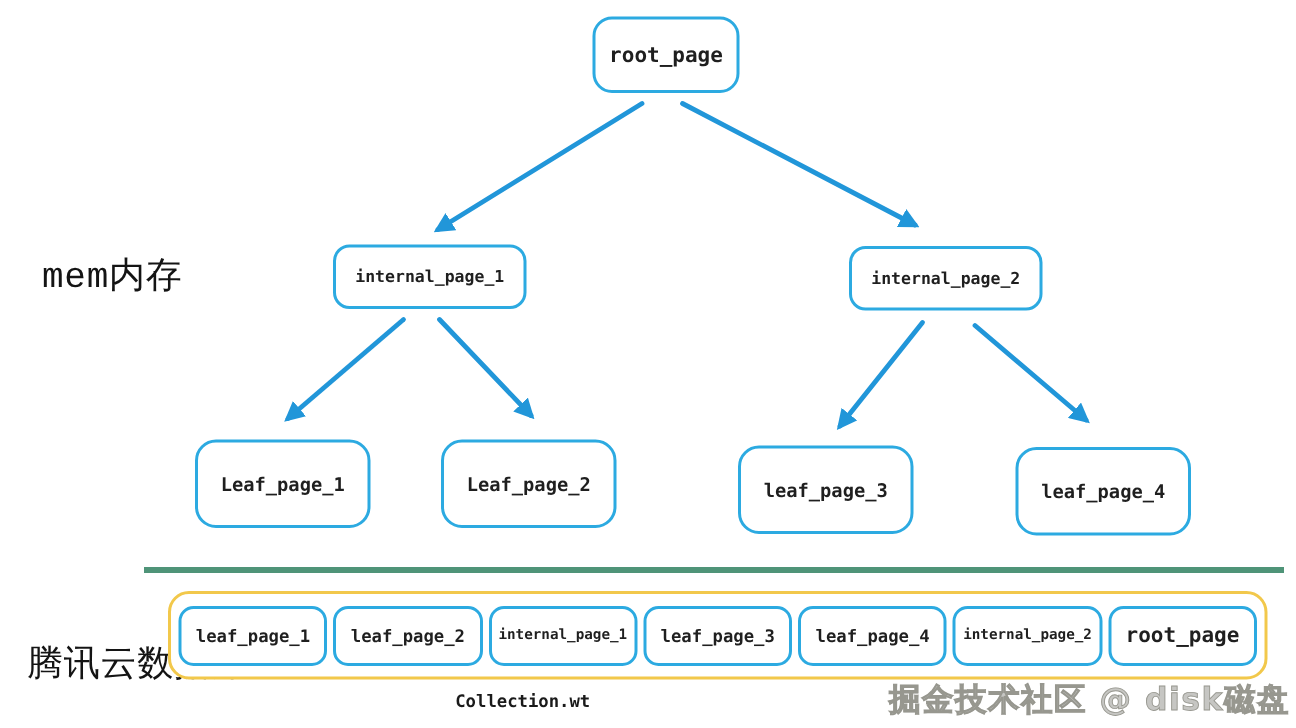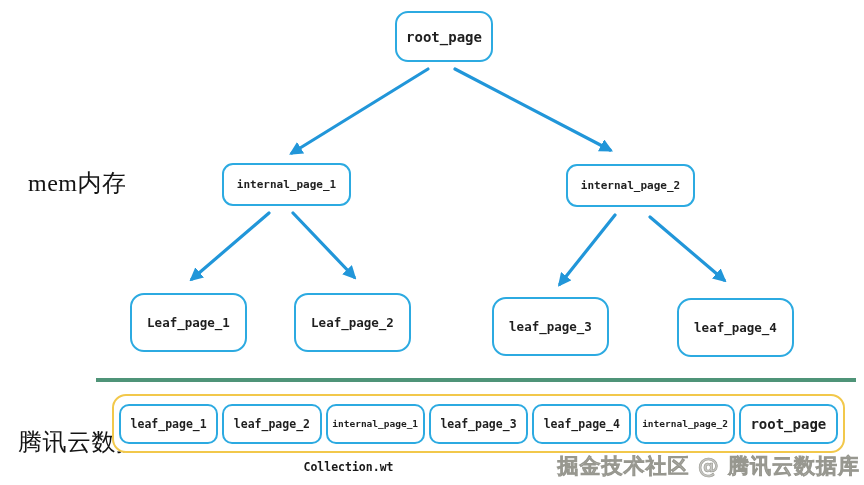--- a/index.html
+++ b/index.html
@@ -31,21 +31,21 @@
   }
   .node-root   { left: 395px; top: 11px;  width: 98px;  height: 51px; font-size: 14px; border-radius: 13px; }
   .node-int1   { left: 222px; top: 163px; width: 129px; height: 43px; font-size: 11px; }
   .node-int2   { left: 566px; top: 164px; width: 129px; height: 43px; font-size: 11px; }
   .node-leaf1  { left: 130px; top: 293px; width: 117px; height: 59px; font-size: 12.5px; border-width: 2.5px; border-radius: 14px; }
   .node-leaf2  { left: 294px; top: 293px; width: 117px; height: 59px; font-size: 12.5px; border-width: 2.5px; border-radius: 14px; }
   .node-leaf3  { left: 492px; top: 297px; width: 117px; height: 59px; font-size: 12.5px; border-width: 2.5px; border-radius: 14px; }
   .node-leaf4  { left: 677px; top: 298px; width: 117px; height: 59px; font-size: 12.5px; border-width: 2.5px; border-radius: 14px; }
   .zone-label {
     position: absolute;
-    font-family: Liberation Serif, serif;
+    font-family: Liberation Mono, monospace;
     font-weight: 500;
     color: #141414;
     font-size: 24px;
     letter-spacing: 0.5px;
   }
   .mem-label  { left: 28px; top: 167px; }
   .disk-label { left: 18px; top: 426px; }
   .disk-container {
     position: absolute;
     left: 112px; top: 394px;
@@ -136,15 +136,15 @@
     <div class="disk-cell">leaf_page_2</div>
     <div class="disk-cell small">internal_page_1</div>
     <div class="disk-cell">leaf_page_3</div>
     <div class="disk-cell">leaf_page_4</div>
     <div class="disk-cell small">internal_page_2</div>
     <div class="disk-cell big">root_page</div>
   </div>
 
   <div class="collection-label">Collection.wt</div>
 
-  <div class="watermark">掘金技术社区 @ 腾讯云数据库</div>
+  <div class="watermark">掘金技术社区 @ disk磁盘</div>
 
 </div>
 
 </body></html>

